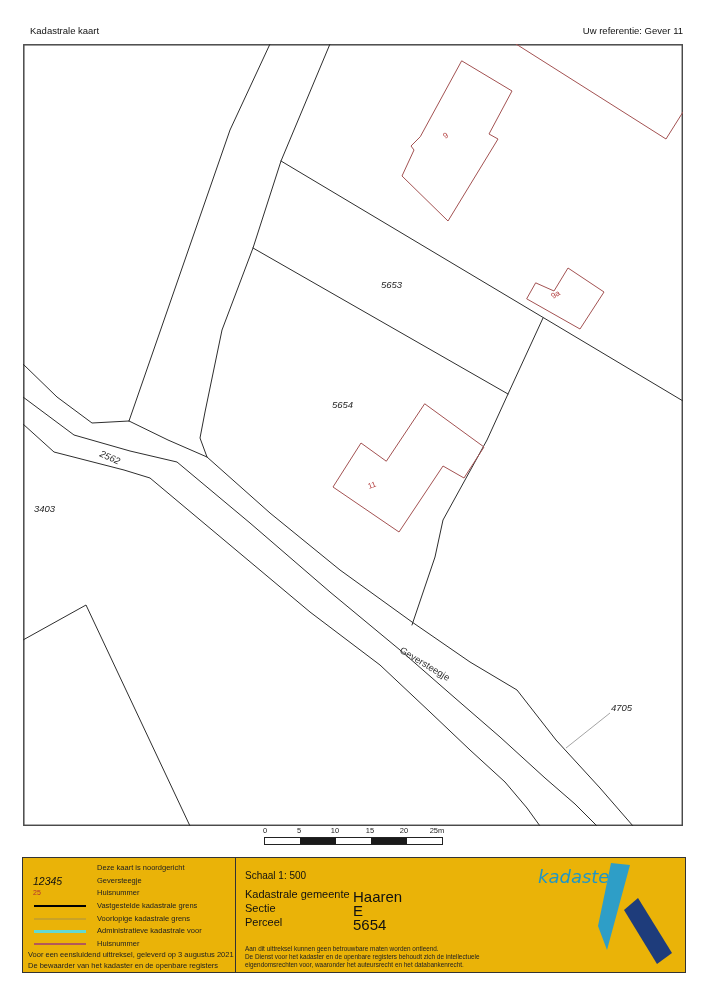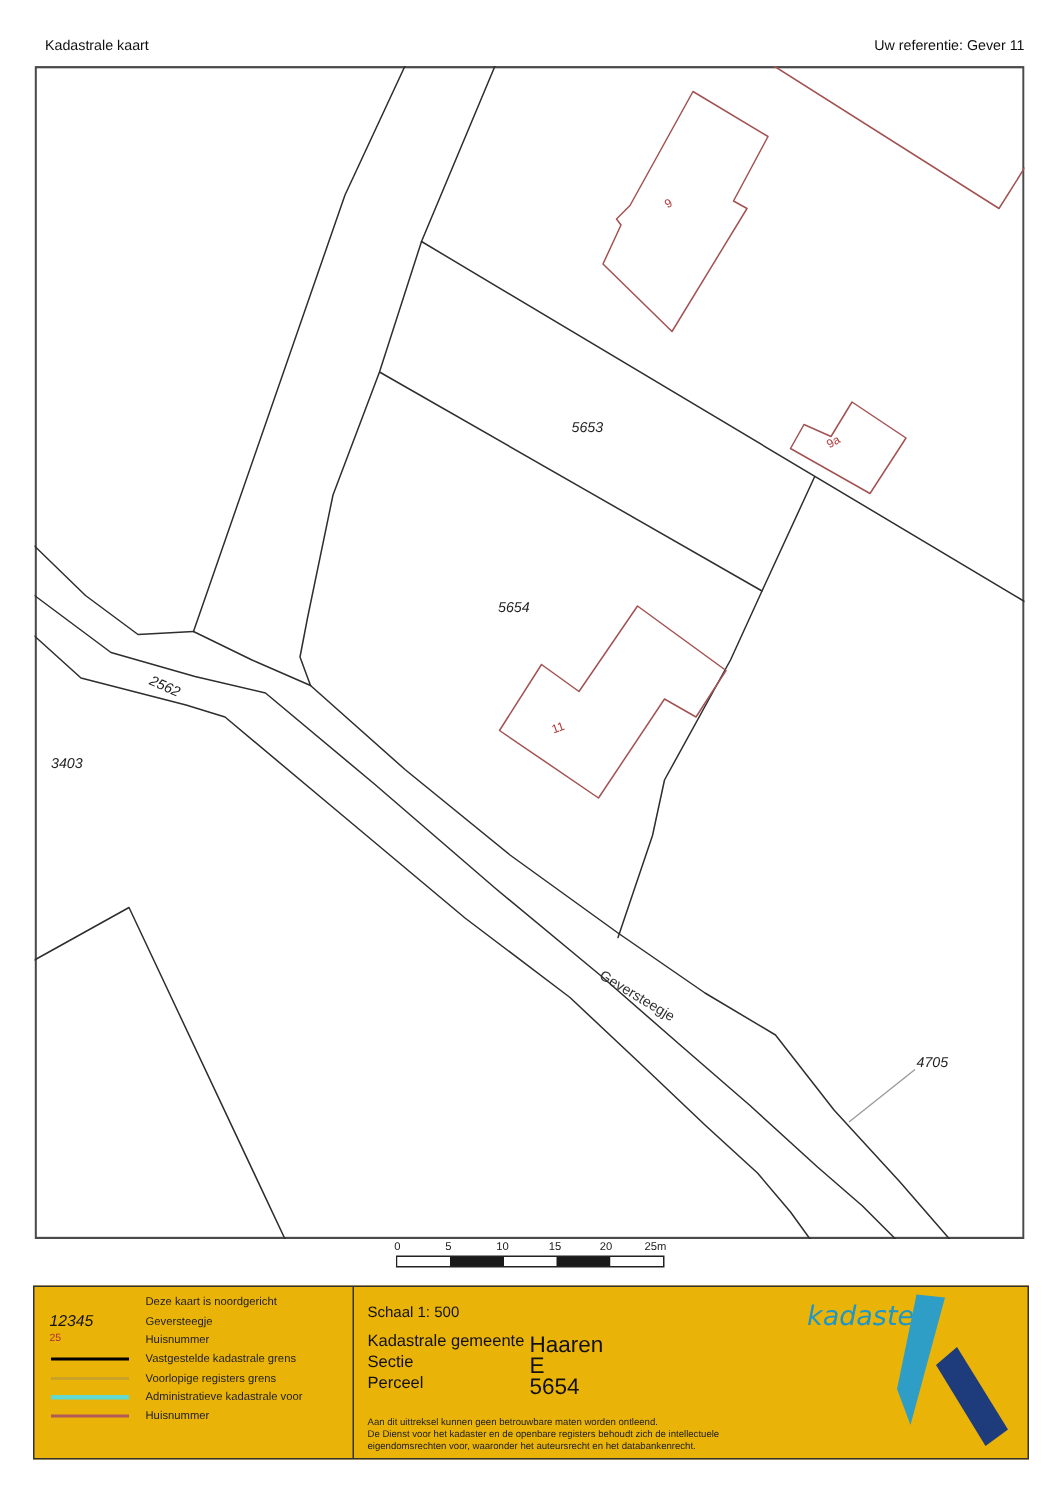--- a/index.html
+++ b/index.html
@@ -117,32 +117,36 @@
       <div class="lg-row">
         <span class="lg-sym sym-house">25</span>
         <span class="lg-lbl">Huisnummer</span>
       </div>
       <div class="lg-row">
         <span class="lg-line" style="background-color:#000000;height:2px"></span>
         <span class="lg-lbl">Vastgestelde kadastrale grens</span>
       </div>
       <div class="lg-row">
         <span class="lg-line" style="background-color:#c9a227;height:2.4px"></span>
-        <span class="lg-lbl">Voorlopige registers grens</span>
+        <span class="lg-lbl">Voorlopige kadastrale grens</span>
       </div>
       <div class="lg-row">
         <span class="lg-line" style="background-color:#63d9cf;height:2.4px"></span>
         <span class="lg-lbl">Administratieve kadastrale voor</span>
       </div>
       <div class="lg-row">
         <span class="lg-line" style="background-color:#b25959;height:1.6px"></span>
         <span class="lg-lbl">Huisnummer</span>
       </div>
     </div>
 
+    <div class="lg-footer">
+      <div>Voor een eensluidend uittreksel, geleverd op 3 augustus 2021</div>
+      <div>De bewaarder van het kadaster en de openbare registers</div>
+    </div>
 
     <div class="info-col">
       <div class="info-scale">Schaal 1: 500</div>
       <div class="info-rows">
         <div class="info-row">
           <span class="info-label">Kadastrale gemeente</span>
           <span class="info-value">Haaren</span>
         </div>
         <div class="info-row">
           <span class="info-label">Sectie</span>

